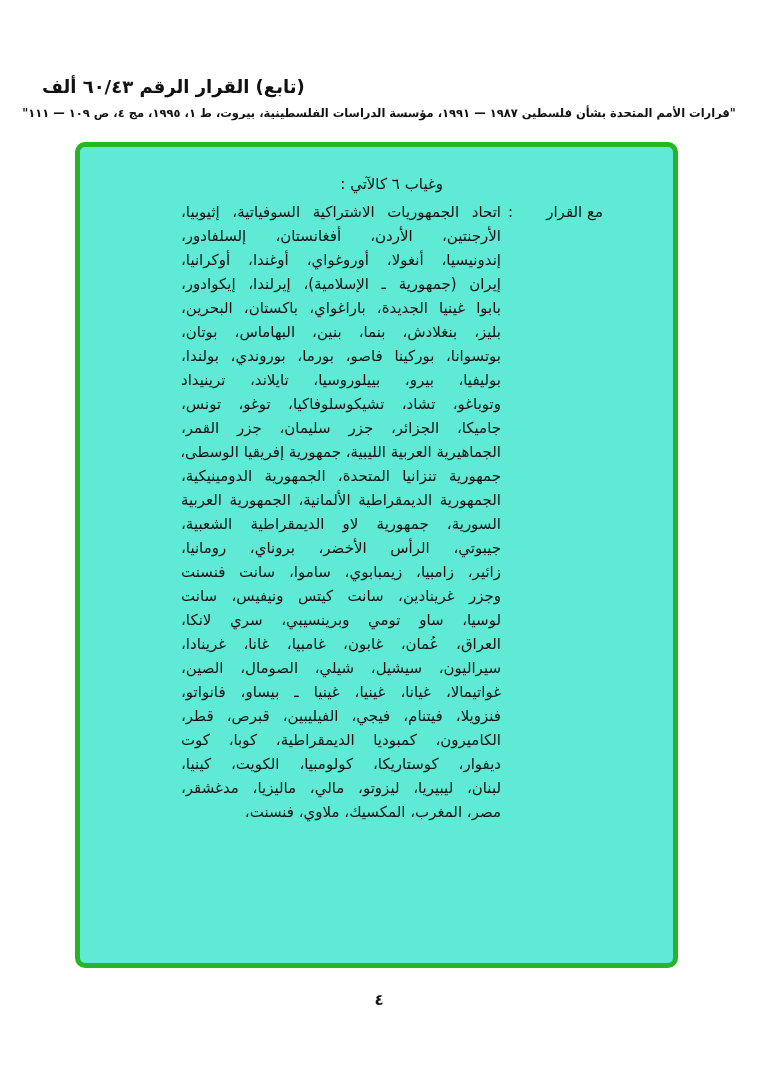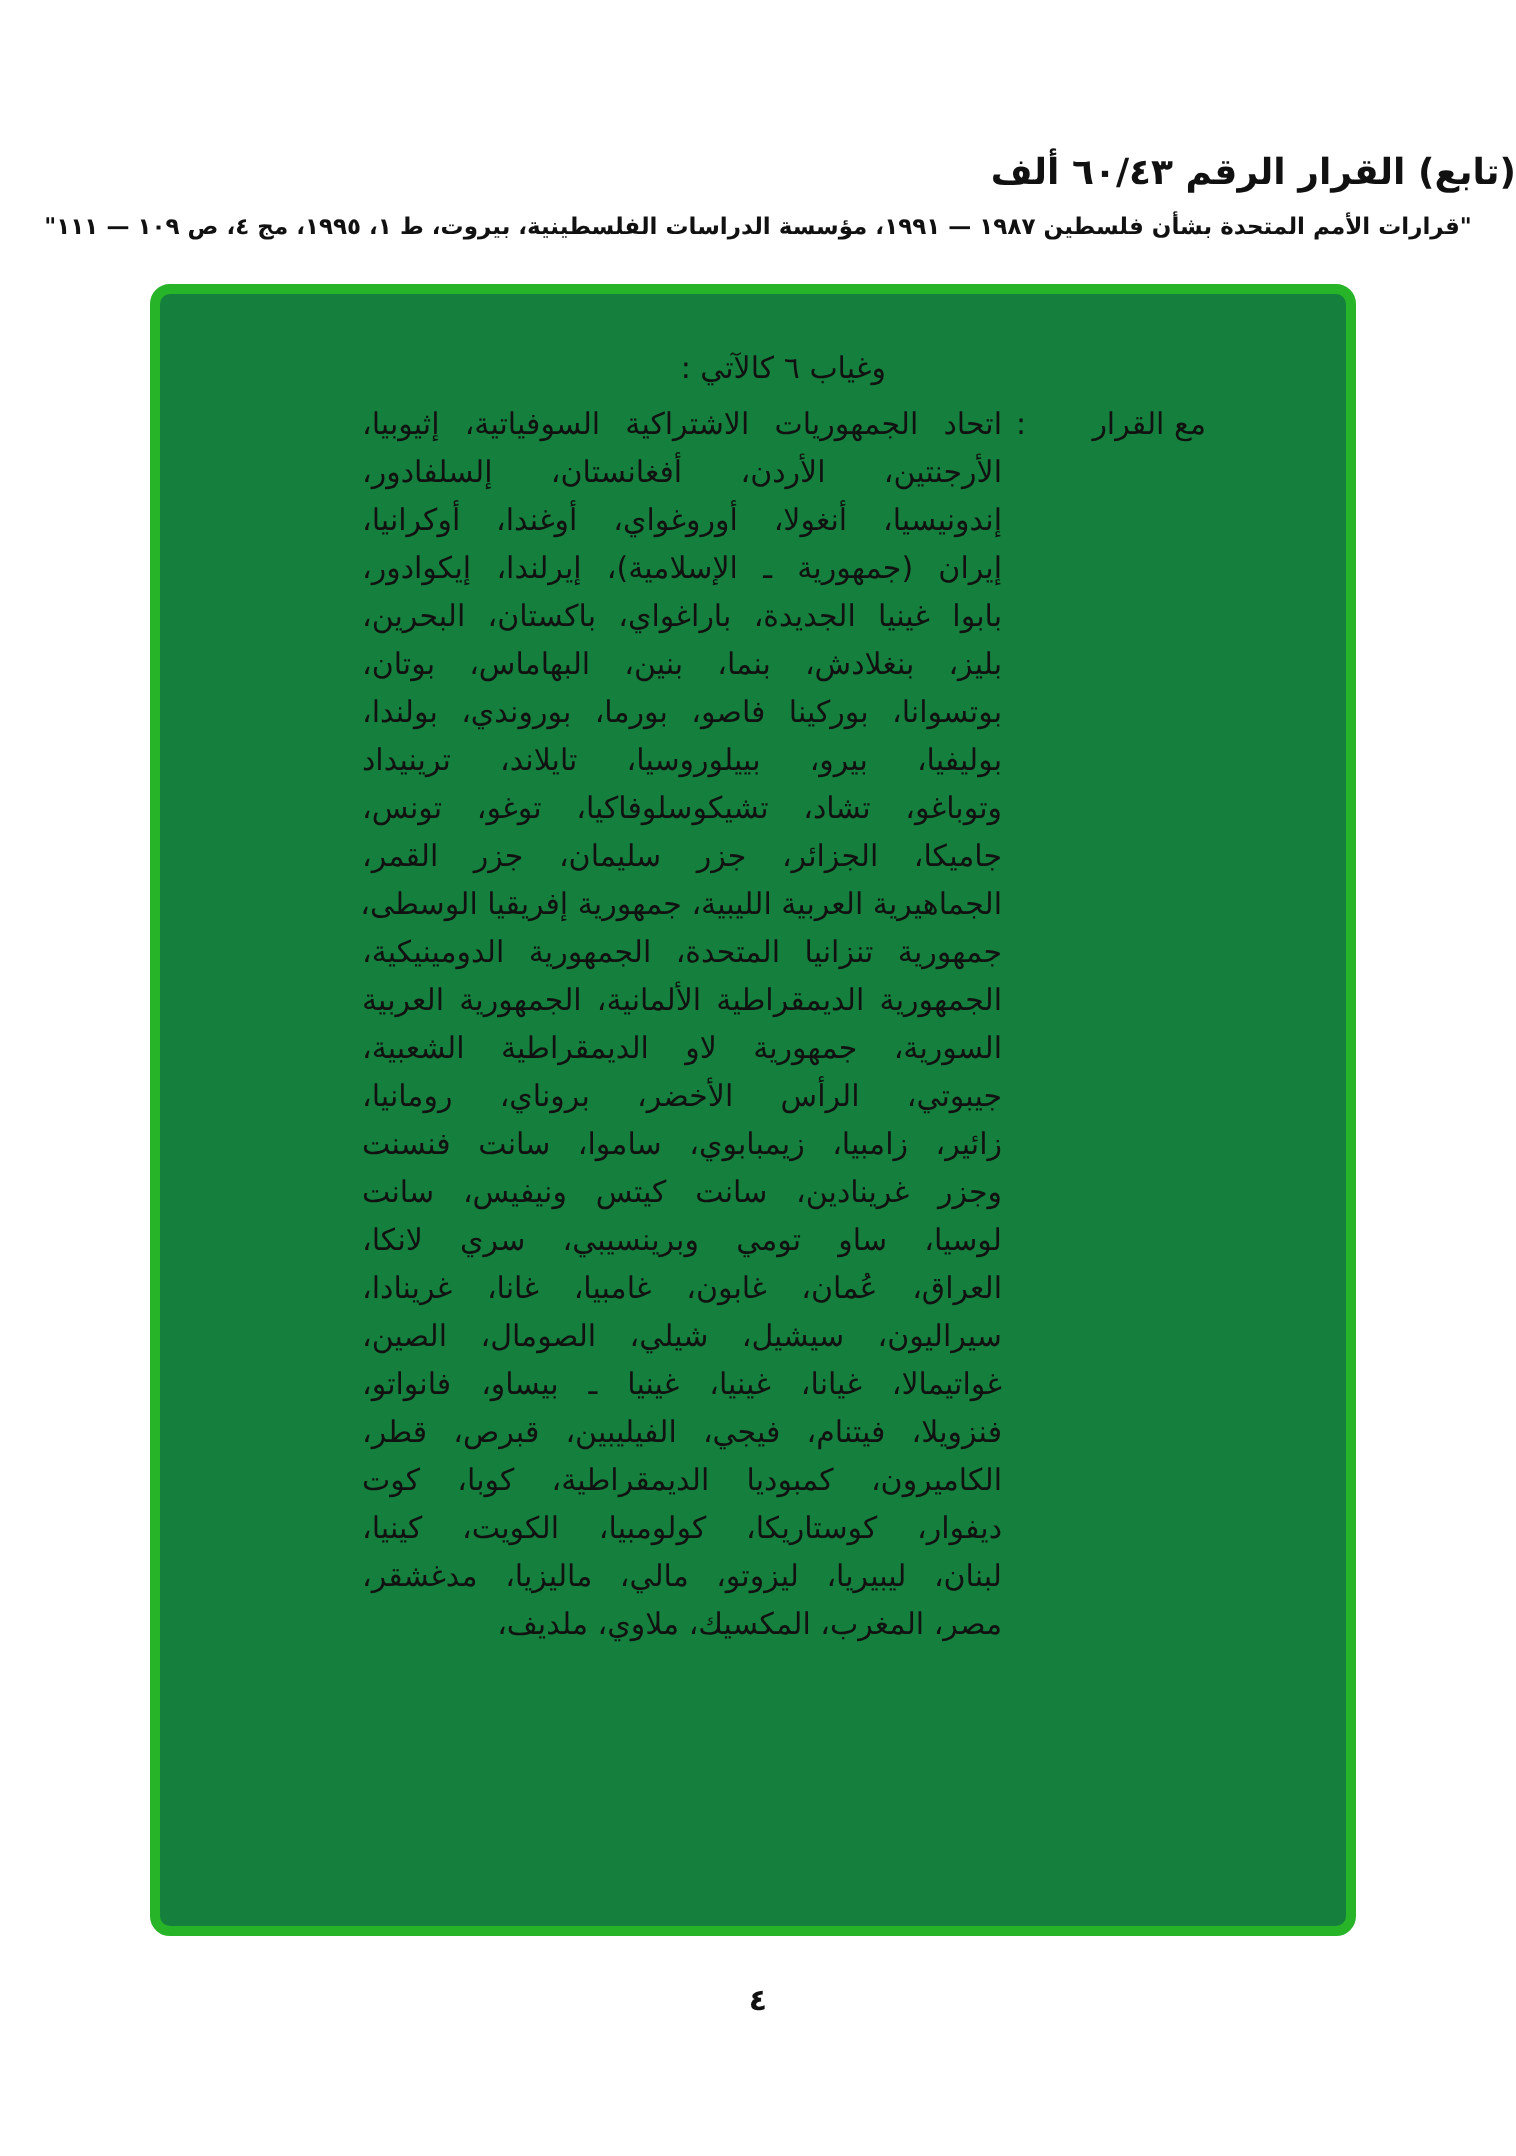--- a/index.html
+++ b/index.html
@@ -15,21 +15,21 @@
     color: #111111;
     overflow: hidden;
   }
   .page-title {
     position: absolute;
     top: 74px;
     left: 0;
     width: 758px;
     box-sizing: border-box;
     padding-left: 42px;
-    text-align: right;
+    text-align: left;
     direction: rtl;
     font-size: 18px;
     font-weight: bold;
     line-height: 26px;
     letter-spacing: 0.2px;
   }
   .citation-line {
     position: absolute;
     top: 105px;
     left: 0;
@@ -42,21 +42,21 @@
     white-space: nowrap;
   }
   .content-box {
     position: absolute;
     left: 75px;
     top: 142px;
     width: 593px;
     height: 816px;
     border: 5px solid #28b428;
     border-radius: 10px;
-    background: #15803d;
+    background: #5eead4;
     text-decoration: underline;
   }
   .intro-line {
     position: absolute;
     top: 24px;
     right: 230px;
     direction: rtl;
     font-size: 15px;
     line-height: 26px;
     white-space: nowrap;
@@ -138,18 +138,18 @@
       <div class="body-line">زائير، زامبيا، زيمبابوي، ساموا، سانت فنسنت</div>
       <div class="body-line">وجزر غرينادين، سانت كيتس ونيفيس، سانت</div>
       <div class="body-line">لوسيا، ساو تومي وبرينسيبي، سري لانكا،</div>
       <div class="body-line">العراق، عُمان، غابون، غامبيا، غانا، غرينادا،</div>
       <div class="body-line">سيراليون، سيشيل، شيلي، الصومال، الصين،</div>
       <div class="body-line">غواتيمالا، غيانا، غينيا، غينيا ـ بيساو، فانواتو،</div>
       <div class="body-line">فنزويلا، فيتنام، فيجي، الفيليبين، قبرص، قطر،</div>
       <div class="body-line">الكاميرون، كمبوديا الديمقراطية، كوبا، كوت</div>
       <div class="body-line">ديفوار، كوستاريكا، كولومبيا، الكويت، كينيا،</div>
       <div class="body-line">لبنان، ليبيريا، ليزوتو، مالي، ماليزيا، مدغشقر،</div>
-      <div class="body-line last">مصر، المغرب، المكسيك، ملاوي، ملديف،</div>
+      <div class="body-line last">مصر، المغرب، المكسيك، ملاوي، فنسنت،</div>
     </div>
 
 </div>
 
 <div class="page-number">٤</div>
 
 </body></html>

